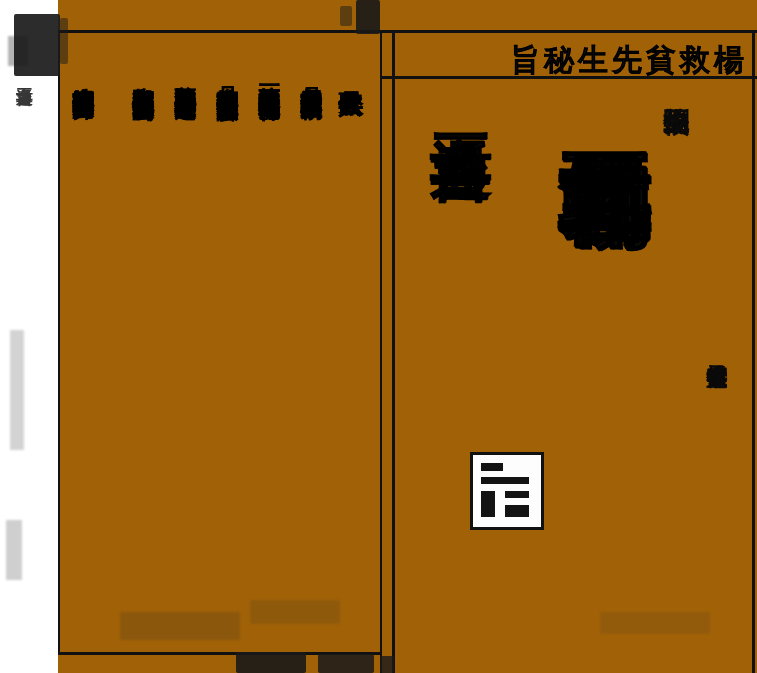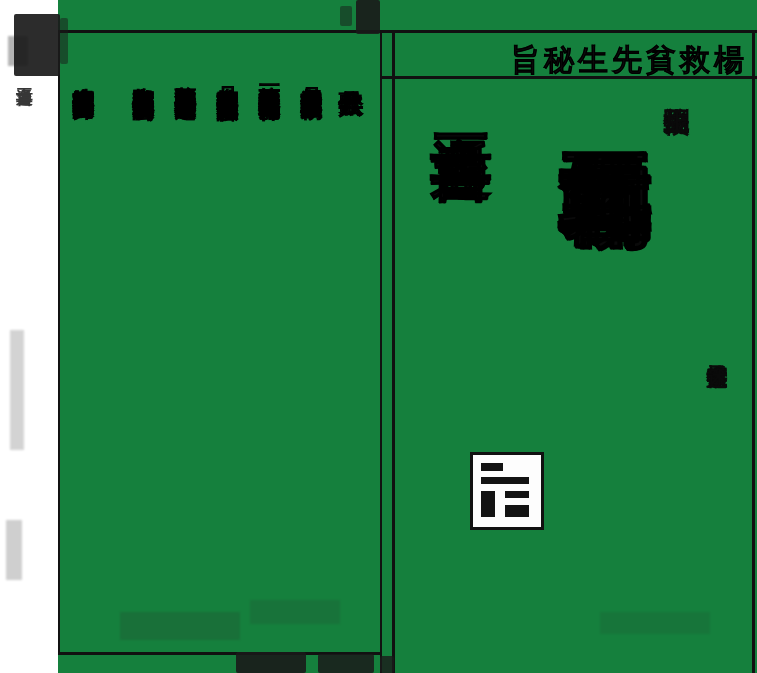--- a/index.html
+++ b/index.html
@@ -4,21 +4,21 @@
 <style>
   html, body {
     margin: 0;
     padding: 0;
     background: #ffffff;
   }
   #page {
     position: relative;
     width: 757px;
     height: 673px;
-    background: #15803d;
+    background: #a16207;
     overflow: hidden;
     font-family: "DejaVu Sans", sans-serif;
     color: #0d0d0d;
   }
 
   
   .blot {
     position: absolute;
     background: #1a1a1a;
     opacity: .85;

